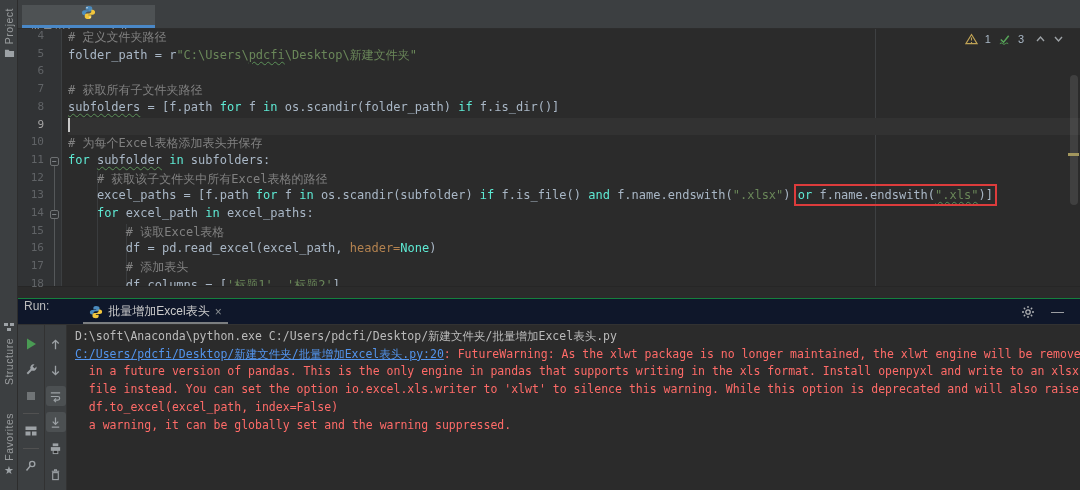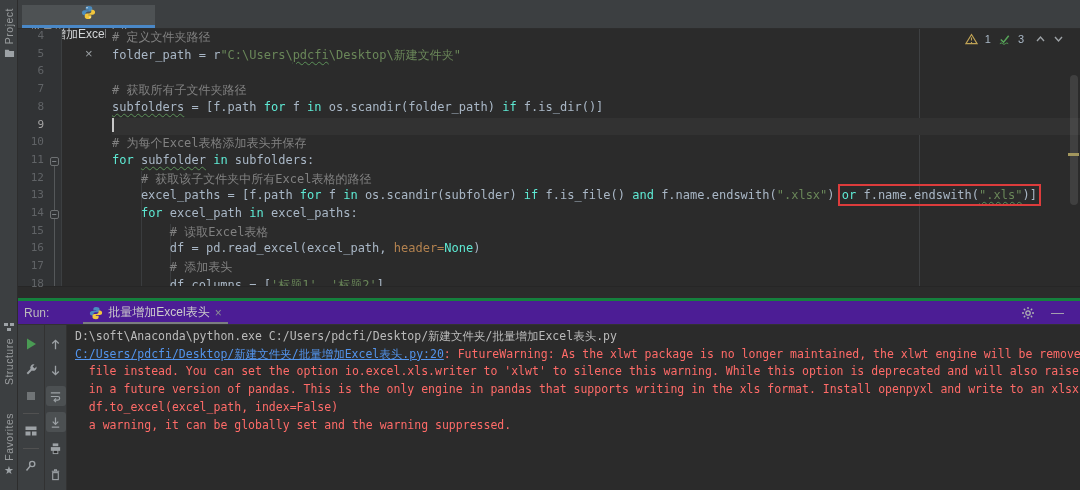--- a/index.html
+++ b/index.html
@@ -24,39 +24,39 @@
   .etab .tclose{font-size:13px;color:#9ba0a4;line-height:10px;}
   .etab .underline{position:absolute;left:0;right:0;bottom:0;height:3px;background:#4A88C7;}
 
   
   .editor{height:257px;flex:none;display:flex;position:relative;}
   .gutter{width:44px;flex:none;background:#313335;border-right:1px solid #3c3f41;position:relative;}
   .gl{position:relative;height:var(--lh);line-height:var(--lh);text-align:right;padding-right:17px;color:#606366;font:11px "DejaVu Sans Mono",monospace;}
   .gl.cur{color:#a4a3a3;}
   .fold{position:absolute;right:2px;top:4px;width:9px;height:9px;border:1px solid #6e7173;border-radius:2px;background:#313335;color:#9da2a6;font:8px/7px "DejaVu Sans Mono",monospace;text-align:center;z-index:2;cursor:pointer;}
   .fold-line{position:absolute;right:6px;top:136px;bottom:0;width:1px;background:#55585a;}
-  .code{flex:1;position:relative;overflow:hidden;background:#2b2b2b;padding-left:6px;margin-left:44px;}
+  .code{flex:1;position:relative;overflow:hidden;background:#2b2b2b;padding-left:6px;}
   .cl{height:var(--lh);line-height:var(--lh);white-space:pre;font:12px "DejaVu Sans Mono",monospace;color:#a9b7c6;position:relative;}
   .cl.cur{background:#323232;}
   .c-txt{color:#a9b7c6;} .c-cmt{color:#808080;} .c-kw{color:#5eead4;} .c-str{color:#6a8759;} .c-param{color:#b3824f;}
   .wavy{text-decoration:underline;text-decoration-style:wavy;text-decoration-color:#5c9159;text-decoration-thickness:1px;text-underline-offset:2px;}
   .redbox{outline:2px solid #dd3c3c;outline-offset:2px;}
   .caret{display:inline-block;width:2px;height:14px;background:#c8c8c8;vertical-align:middle;margin-right:-2px;}
   .iguide{position:absolute;width:1px;background:#3a3c3e;}
   .margin-guide{position:absolute;left:813px;top:0;bottom:0;width:1px;background:#3e4042;}
   .sb-thumb{position:absolute;right:2px;top:46px;width:8px;height:130px;background:rgba(255,255,255,.10);border-radius:4px;cursor:pointer;}
   .sb-mark{position:absolute;right:1px;top:124px;width:11px;height:3px;background:#a3975e;}
   .inspections{position:absolute;top:4px;right:16px;display:flex;align-items:center;gap:7px;font-size:11px;color:#a9b7c6;cursor:pointer;}
   .inspections svg{display:block;}
 
   
   .splitter{height:12px;flex:none;background:#2b2b2b;border-top:1px solid #262626;}
 
   
-  .run-header{height:27px;flex:none;background:#4c1d95;border-top:3px solid #15803d;border-bottom:1px solid #323232;display:flex;align-items:center;padding-left:6px;}
+  .run-header{height:27px;flex:none;background:#0f172a;border-top:1px solid #15803d;border-bottom:1px solid #323232;display:flex;padding-left:6px;}
   .run-label{font-size:12px;color:#bbbbbb;}
   .rtab{position:relative;height:100%;display:flex;align-items:center;gap:5px;margin-left:34px;padding:0 6px;cursor:pointer;}
   .rtab .tlabel{font-size:12px;color:#cccccc;}
   .rtab .tclose{font-size:12px;color:#8c9194;}
   .rtab .underline{position:absolute;left:0;right:0;bottom:0;height:2px;background:#7b7e80;}
   .run-header .spacer{flex:1;}
   .hicon{margin-right:16px;cursor:pointer;display:flex;align-items:center;color:#afb1b3;}
   .hicon.min{font-size:13px;color:#afb1b3;}
 
   .run-body{flex:1;display:flex;background:#2b2b2b;}
@@ -284,22 +284,22 @@
           <svg width="13" height="13" viewBox="0 0 14 14">
               <path d="M3 3.5h8M6 3.5V2h2v1.5" fill="none" stroke="#9da2a6" stroke-width="1.2"></path>
               <rect x="4" y="5" width="6" height="7.5" fill="none" stroke="#9da2a6" stroke-width="1.2"></rect>
             </svg>
         </span>
       </div>
       <div class="tdivider"></div>
       <div class="console">
           <div class="cn"><span class="c-out">D:\soft\Anaconda\python.exe C:/Users/pdcfi/Desktop/新建文件夹/批量增加Excel表头.py</span></div>
           <div class="cn"><span class="c-lnk">C:/Users/pdcfi/Desktop/新建文件夹/批量增加Excel表头.py:20</span><span class="c-err">: FutureWarning: As the xlwt package is no longer maintained, the xlwt engine will be removed</span></div>
+          <div class="cn"><span class="c-err">  in a future version of pandas. This is the only engine in pandas that supports writing in the xls format. Install openpyxl and write to an xlsx</span></div>
           <div class="cn"><span class="c-err">  file instead. You can set the option io.excel.xls.writer to 'xlwt' to silence this warning. While this option is deprecated and will also raise</span></div>
-          <div class="cn"><span class="c-err">  in a future version of pandas. This is the only engine in pandas that supports writing in the xls format. Install openpyxl and write to an xlsx</span></div>
           <div class="cn"><span class="c-err">  df.to_excel(excel_path, index=False)</span></div>
           <div class="cn"><span class="c-err">  a warning, it can be globally set and the warning suppressed.</span></div>
           <div class="cn"></div>
         </div>
     </div>
 
   </div>
 </div>
 
 </body></html>

